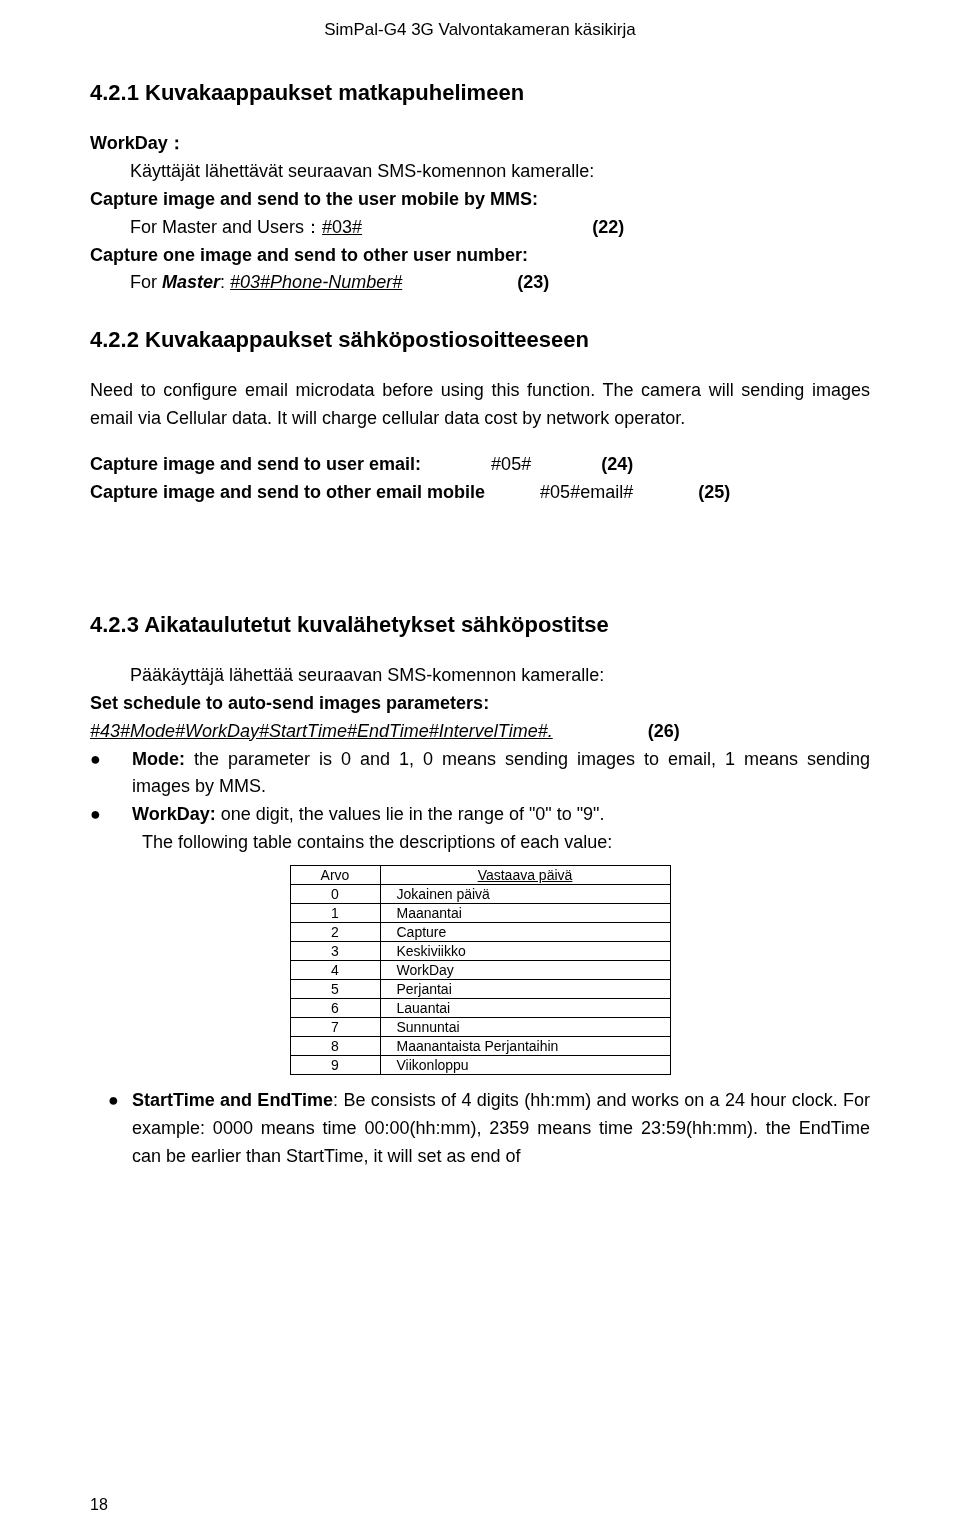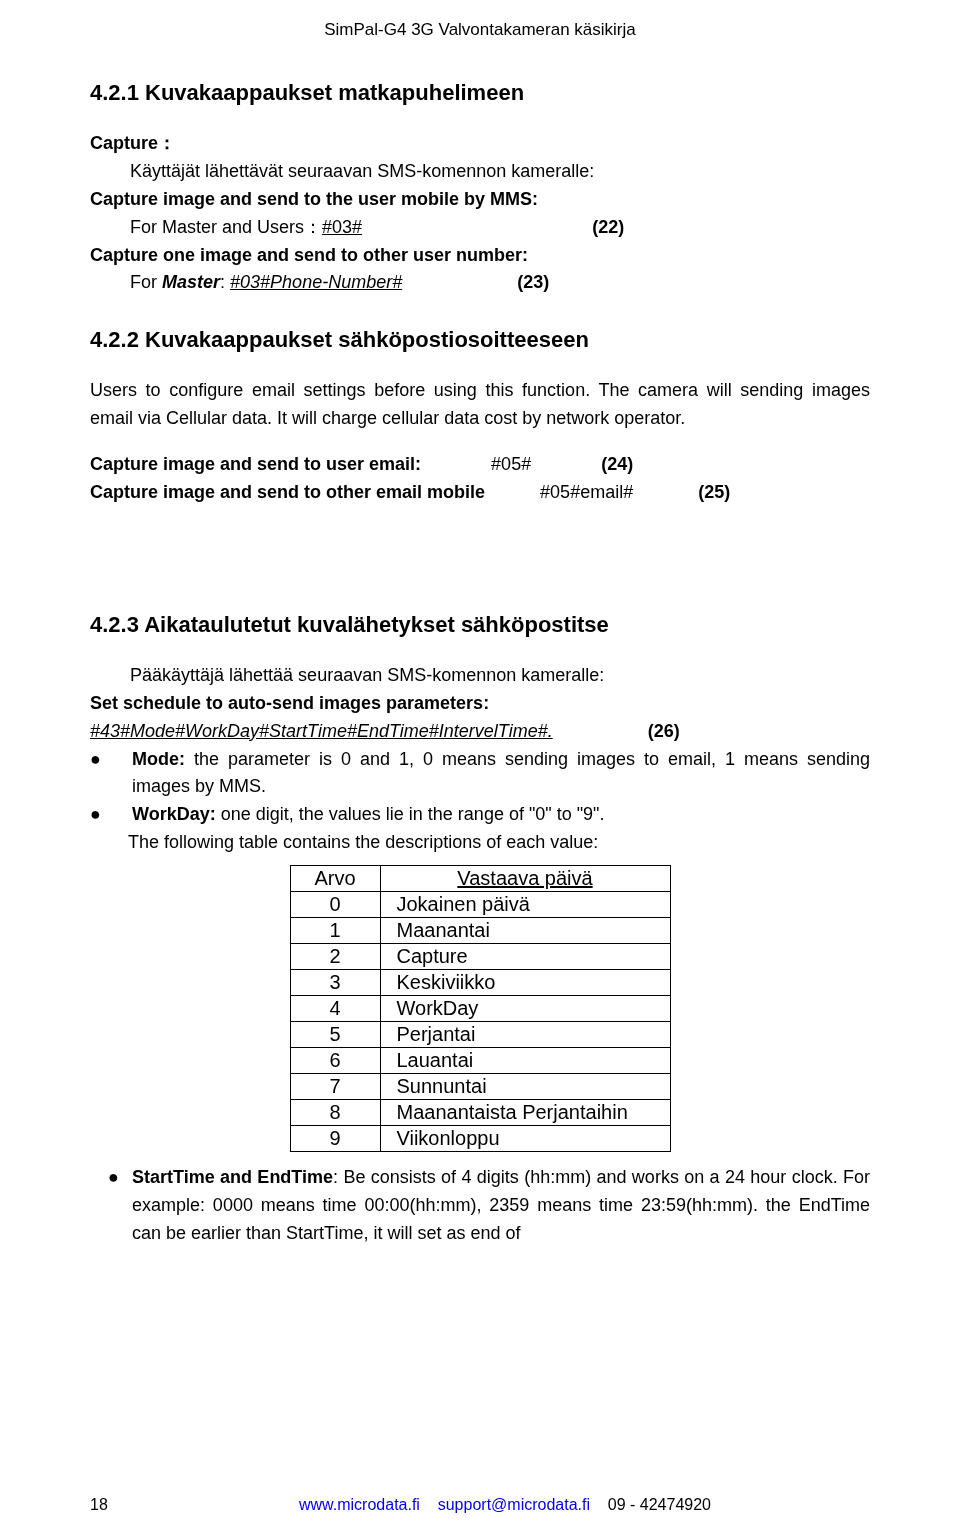--- a/index.html
+++ b/index.html
@@ -61,21 +61,21 @@
     .bullet-marker {
       width: 42px;
       flex-shrink: 0;
     }
     .bullet-text {
       flex: 1;
     }
     table.workday {
       border-collapse: collapse;
       margin: 8px auto 12px auto;
-      font-size: 20px;
+      font-size: 14px;
     }
     table.workday th, table.workday td {
       border: 1px solid #000;
       padding: 1px 16px;
       font-weight: normal;
     }
     table.workday th {
       text-align: center;
     }
     table.workday td.val {
@@ -104,39 +104,39 @@
     a { color: #0000ee; }
   </style>
 </head>
 <body>
 
 <div class="header">SimPal-G4 3G Valvontakameran käsikirja</div>
 
 <h2>4.2.1 Kuvakaappaukset matkapuhelimeen</h2>
 
 <div class="line">
-  <span class="bold">Capture：</span>
+  <span class="bold">WorkDay：</span>
 </div>
 <div class="line indent">Käyttäjät lähettävät seuraavan SMS-komennon kameralle:</div>
 <div class="line bold">Capture image and send to the user mobile by MMS:</div>
 <div class="line indent">
   <span>For Master and Users：</span><span class="underline">#03#</span>
   &nbsp;&nbsp;&nbsp;&nbsp;&nbsp;&nbsp;&nbsp;&nbsp;&nbsp;&nbsp;&nbsp;&nbsp;&nbsp;&nbsp;&nbsp;&nbsp;&nbsp;&nbsp;&nbsp;&nbsp;&nbsp;&nbsp;&nbsp;&nbsp;&nbsp;&nbsp;&nbsp;&nbsp;&nbsp;&nbsp;&nbsp;&nbsp;&nbsp;&nbsp;&nbsp;&nbsp;&nbsp;&nbsp;&nbsp;&nbsp;&nbsp;&nbsp;&nbsp;&nbsp;
   <span class="bold">(22)</span>
 </div>
 <div class="line bold">Capture one image and send to other user number:</div>
 <div class="line indent">
   <span>For </span><span class="bold italic">Master</span><span>: </span><span class="italic underline">#03#Phone-Number#</span>
   &nbsp;&nbsp;&nbsp;&nbsp;&nbsp;&nbsp;&nbsp;&nbsp;&nbsp;&nbsp;&nbsp;&nbsp;&nbsp;&nbsp;&nbsp;&nbsp;&nbsp;&nbsp;&nbsp;&nbsp;&nbsp;
   <span class="bold">(23)</span>
 </div>
 
 <h2 class="section-gap">4.2.2 Kuvakaappaukset sähköpostiosoitteeseen</h2>
 
-<p class="block">Users to configure email settings before using this function. The camera will sending images email via Cellular data. It will charge cellular data cost by network operator.</p>
+<p class="block">Need to configure email microdata before using this function. The camera will sending images email via Cellular data. It will charge cellular data cost by network operator.</p>
 
 <div class="line" style="margin-top:18px;">
   <span class="bold">Capture image and send to user email:</span>
   &nbsp;&nbsp;&nbsp;&nbsp;&nbsp;&nbsp;&nbsp;&nbsp;&nbsp;&nbsp;&nbsp;&nbsp;
   <span>#05#</span>
   &nbsp;&nbsp;&nbsp;&nbsp;&nbsp;&nbsp;&nbsp;&nbsp;&nbsp;&nbsp;&nbsp;&nbsp;
   <span class="bold">(24)</span>
 </div>
 <div class="line">
   <span class="bold">Capture image and send to other email mobile</span>
@@ -163,21 +163,21 @@
   </div>
 </div>
 
 <div class="bullet-row">
   <div class="bullet-marker">●</div>
   <div class="bullet-text">
     <span class="bold">WorkDay:</span><span> one digit, the values lie in the range of "0" to "9".</span>
   </div>
 </div>
 
-<div class="line" style="margin-left:38px;">The following table contains the descriptions of each value:</div>
+<div class="line" style="margin-left:52px;">The following table contains the descriptions of each value:</div>
 
 <table class="workday">
   <tbody>
       <tr>
     <th>Arvo</th>
     <th><span class="underline">Vastaava päivä</span></th>
   </tr>
   <tr>
         <td class="val">0</td>
         <td class="desc">Jokainen päivä</td>
@@ -223,20 +223,13 @@
 
 <div class="bullet-row" style="margin-left:18px;">
   <div class="bullet-marker" style="width:24px;">●</div>
   <div class="bullet-text" style="text-align:justify;">
     <span class="bold">StartTime and EndTime</span><span>: Be consists of 4 digits (hh:mm) and works on a 24 hour clock. For example: 0000 means time 00:00(hh:mm), 2359 means time 23:59(hh:mm). the EndTime can be earlier than StartTime, it will set as end of</span>
   </div>
 </div>
 
 <div class="footer">
   <div class="pagenum">18</div>
-  <div class="footer-text">
-    <a>www.microdata.fi</a>
-    &nbsp;&nbsp;
-    <a>support@microdata.fi</a>
-    &nbsp;&nbsp;
-    <span>09 - 42474920</span>
-  </div>
 </div>
 
 </body></html>

